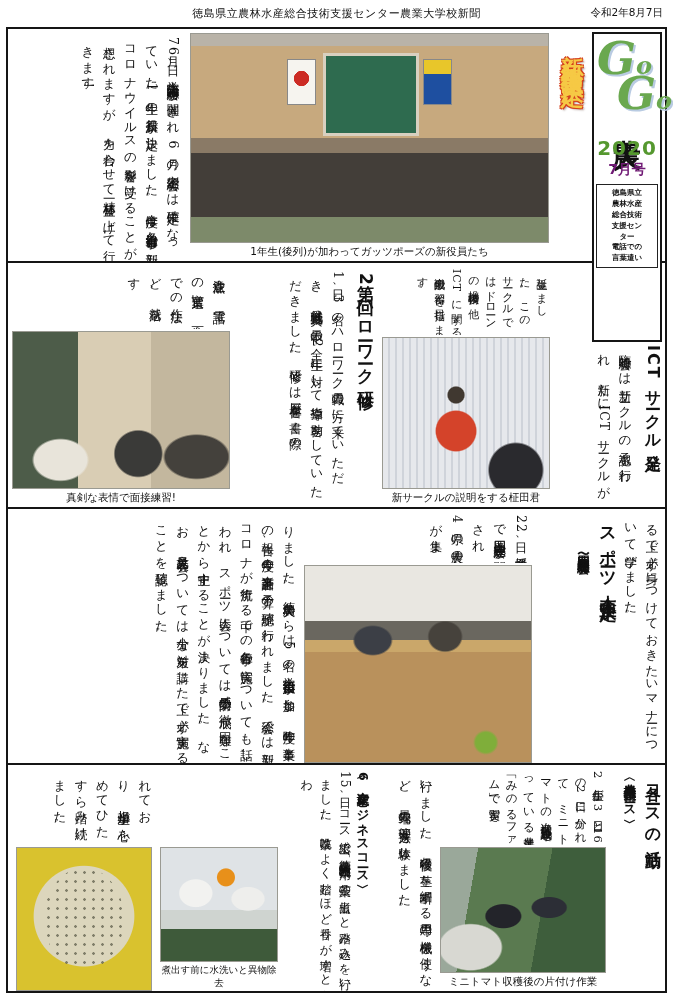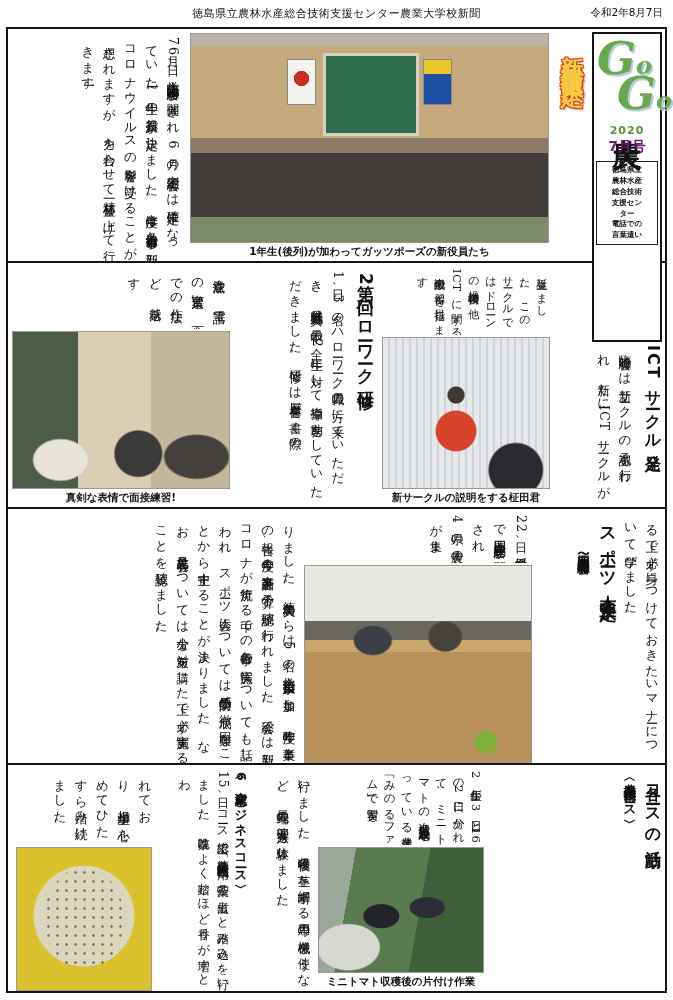--- a/index.html
+++ b/index.html
@@ -14,21 +14,21 @@
   
   .main-box { position:relative; margin:0 6px; border:2px solid #151515; height:966px; background:#fff; display:flex; flex-direction:column; }
   .row { display:flex; overflow:hidden; }
   .row + .row { border-top:2px solid #151515; }
 
   
   .vt { writing-mode:vertical-rl; text-orientation:mixed; }
   .body-txt { font-size:12.5px; line-height:1.7; letter-spacing:1px; }
   .hl { font-family:"DejaVu Sans","Liberation Sans",sans-serif; font-weight:bold; font-size:17px; letter-spacing:2px; margin-left:6px; }
   .shl { font-family:"DejaVu Sans","Liberation Sans",sans-serif; font-weight:bold; font-size:12.5px; letter-spacing:1px; }
-  .cap { font-family:"DejaVu Sans","Liberation Sans",sans-serif; font-weight:bold; font-size:10.5px; text-align:center; line-height:1.3; padding:2px 1px; }
+  .cap { font-family:"DejaVu Sans","Liberation Sans",sans-serif; font-weight:normal; font-size:10.5px; text-align:center; line-height:1.3; padding:2px 1px; }
   .photo { border:1px solid #9a9a92; }
 
   
   .row1 { height:232px; }
   .lead-text { width:180px; padding:8px 4px 6px 4px; overflow:hidden; }
   .lead-photo-wrap { flex:1; display:flex; flex-direction:column; padding:4px 4px 0 2px; }
   .lead-photo { flex:1; position:relative; overflow:hidden;
     background: linear-gradient(180deg,#b9b3a8 0 6%,#c7a97e 6% 50%,#8a7a66 50% 57%,#433e39 57% 88%,#7d8a6a 88% 100%); }
   .ph1-board { position:absolute; left:37%; top:9%; width:27%; height:40%; background:#2e6b4f; border:3px solid #d8d0c0; }
   .ph1-flag-jp { position:absolute; left:27%; top:12%; width:8%; height:22%;
@@ -43,21 +43,21 @@
 
   
   .masthead { position:absolute; top:3px; right:3px; width:70px; height:310px; background:#fff;
     border:2px solid #151515; z-index:5; display:flex; flex-direction:column; align-items:center; padding-top:4px; }
   .gogo { align-self:stretch; padding-left:3px; font-style:italic; font-family:"DejaVu Serif","Liberation Serif",serif;
     color:#6aa84f; text-shadow:2px 2px 0 #b9cbe2; line-height:.9; }
   .go { display:block; font-size:24px; font-weight:bold; }
   .go::first-letter { font-size:190%; }
   .go2 { margin-left:20px; margin-top:-6px; }
   .nodai { font-size:29px; font-weight:bold; line-height:1.05; margin-top:2px; letter-spacing:2px; }
-  .mast-year { font-family:"DejaVu Sans","Liberation Sans",sans-serif; font-weight:bold; font-size:11px; color:#55982f; margin-top:4px; letter-spacing:1px; }
+  .mast-year { font-family:"DejaVu Sans","Liberation Sans",sans-serif; font-weight:bold; font-size:20px; color:#55982f; margin-top:16px; letter-spacing:1px; }
   .mast-issue { font-family:"DejaVu Sans","Liberation Sans",sans-serif; font-weight:bold; font-size:14px; color:#701a75; margin-top:1px; }
   .pub-box { border:1.5px solid #222; margin-top:5px; width:62px; padding:3px 12px;
     font-family:"DejaVu Sans","Liberation Sans",sans-serif; font-weight:bold; font-size:7.5px; line-height:1.45; text-align:center; }
 
   
   .row2 { height:246px; }
   .hw-photo-col { width:224px; display:flex; flex-direction:column; padding:2px 2px 0 4px; }
   .hw-wrap-strip { height:64px; overflow:hidden; padding-top:4px; }
   .hw-photo { flex:1; margin-top:2px;
     background:
@@ -196,20 +196,24 @@
     </div>
   </section>
 
   <section class="row row4">
     <div class="c2-left">
       <div class="c2-tail-strip vt body-txt">れており、担当学生が心を込めてひたすら踏み続けました。</div>
       <div class="bucket-photo photo">
         <div class="mash"></div>
       </div>
     </div>
+    <div class="c2-mid">
+      <div class="tea-photo photo"></div>
+      <div class="cap">煮出す前に水洗いと異物除去</div>
+    </div>
     <div class="c2-text vt">
       <div class="shl">〈6次産業ビジネスコース〉</div>
       <p class="body-txt">15日、コース総出で「徳島農大阿波晩茶」用の茶葉の煮出しと踏み込みを行いました。晩茶はよく踏むほど香りが増すと言わ</p>
     </div>
     <div class="c1-text vt body-txt">行いました。収穫後の茎を細断する専用の機械を使うなど、最先端の管理方法を体験しました。</div>
     <div class="c1-photo-col">
       <div class="c1-wrap-strip vt">2年生が13日と16日の2日に分かれて、ミニトマトの次世代型施設栽培を行っている農業法人「みのるファーム」で実習を</div>
       <div class="greenhouse-photo photo"></div>
       <div class="cap">ミニトマト収穫後の片付け作業</div>
     </div>

